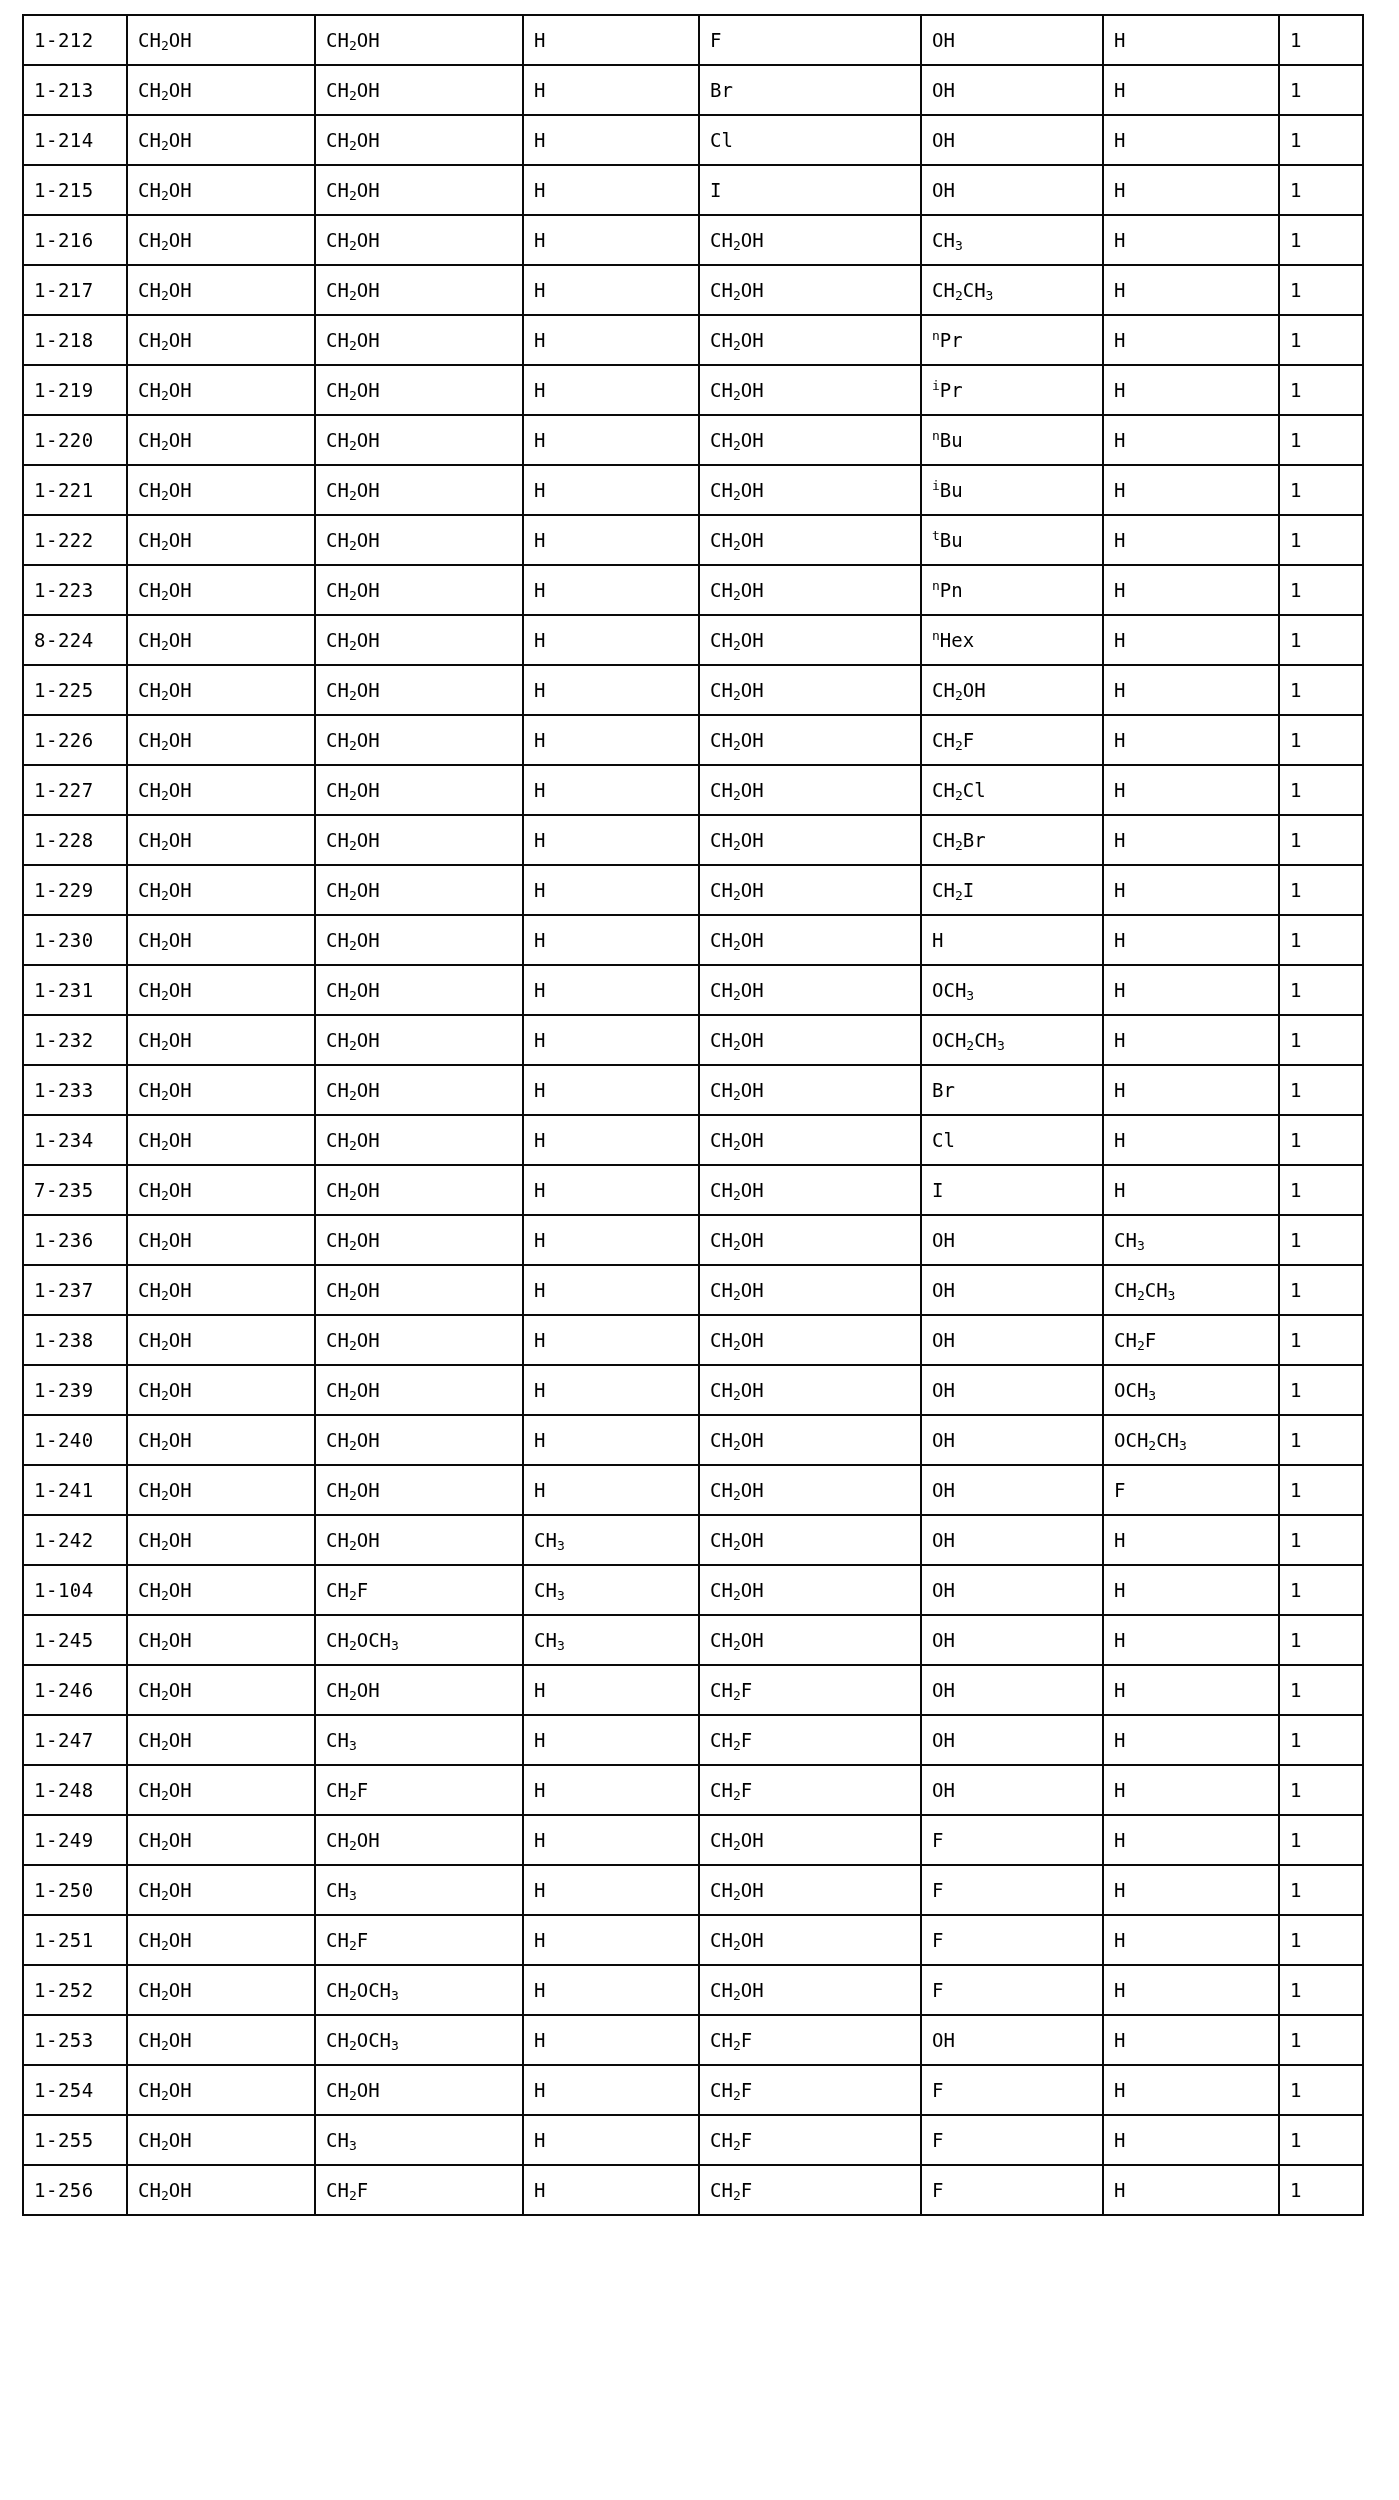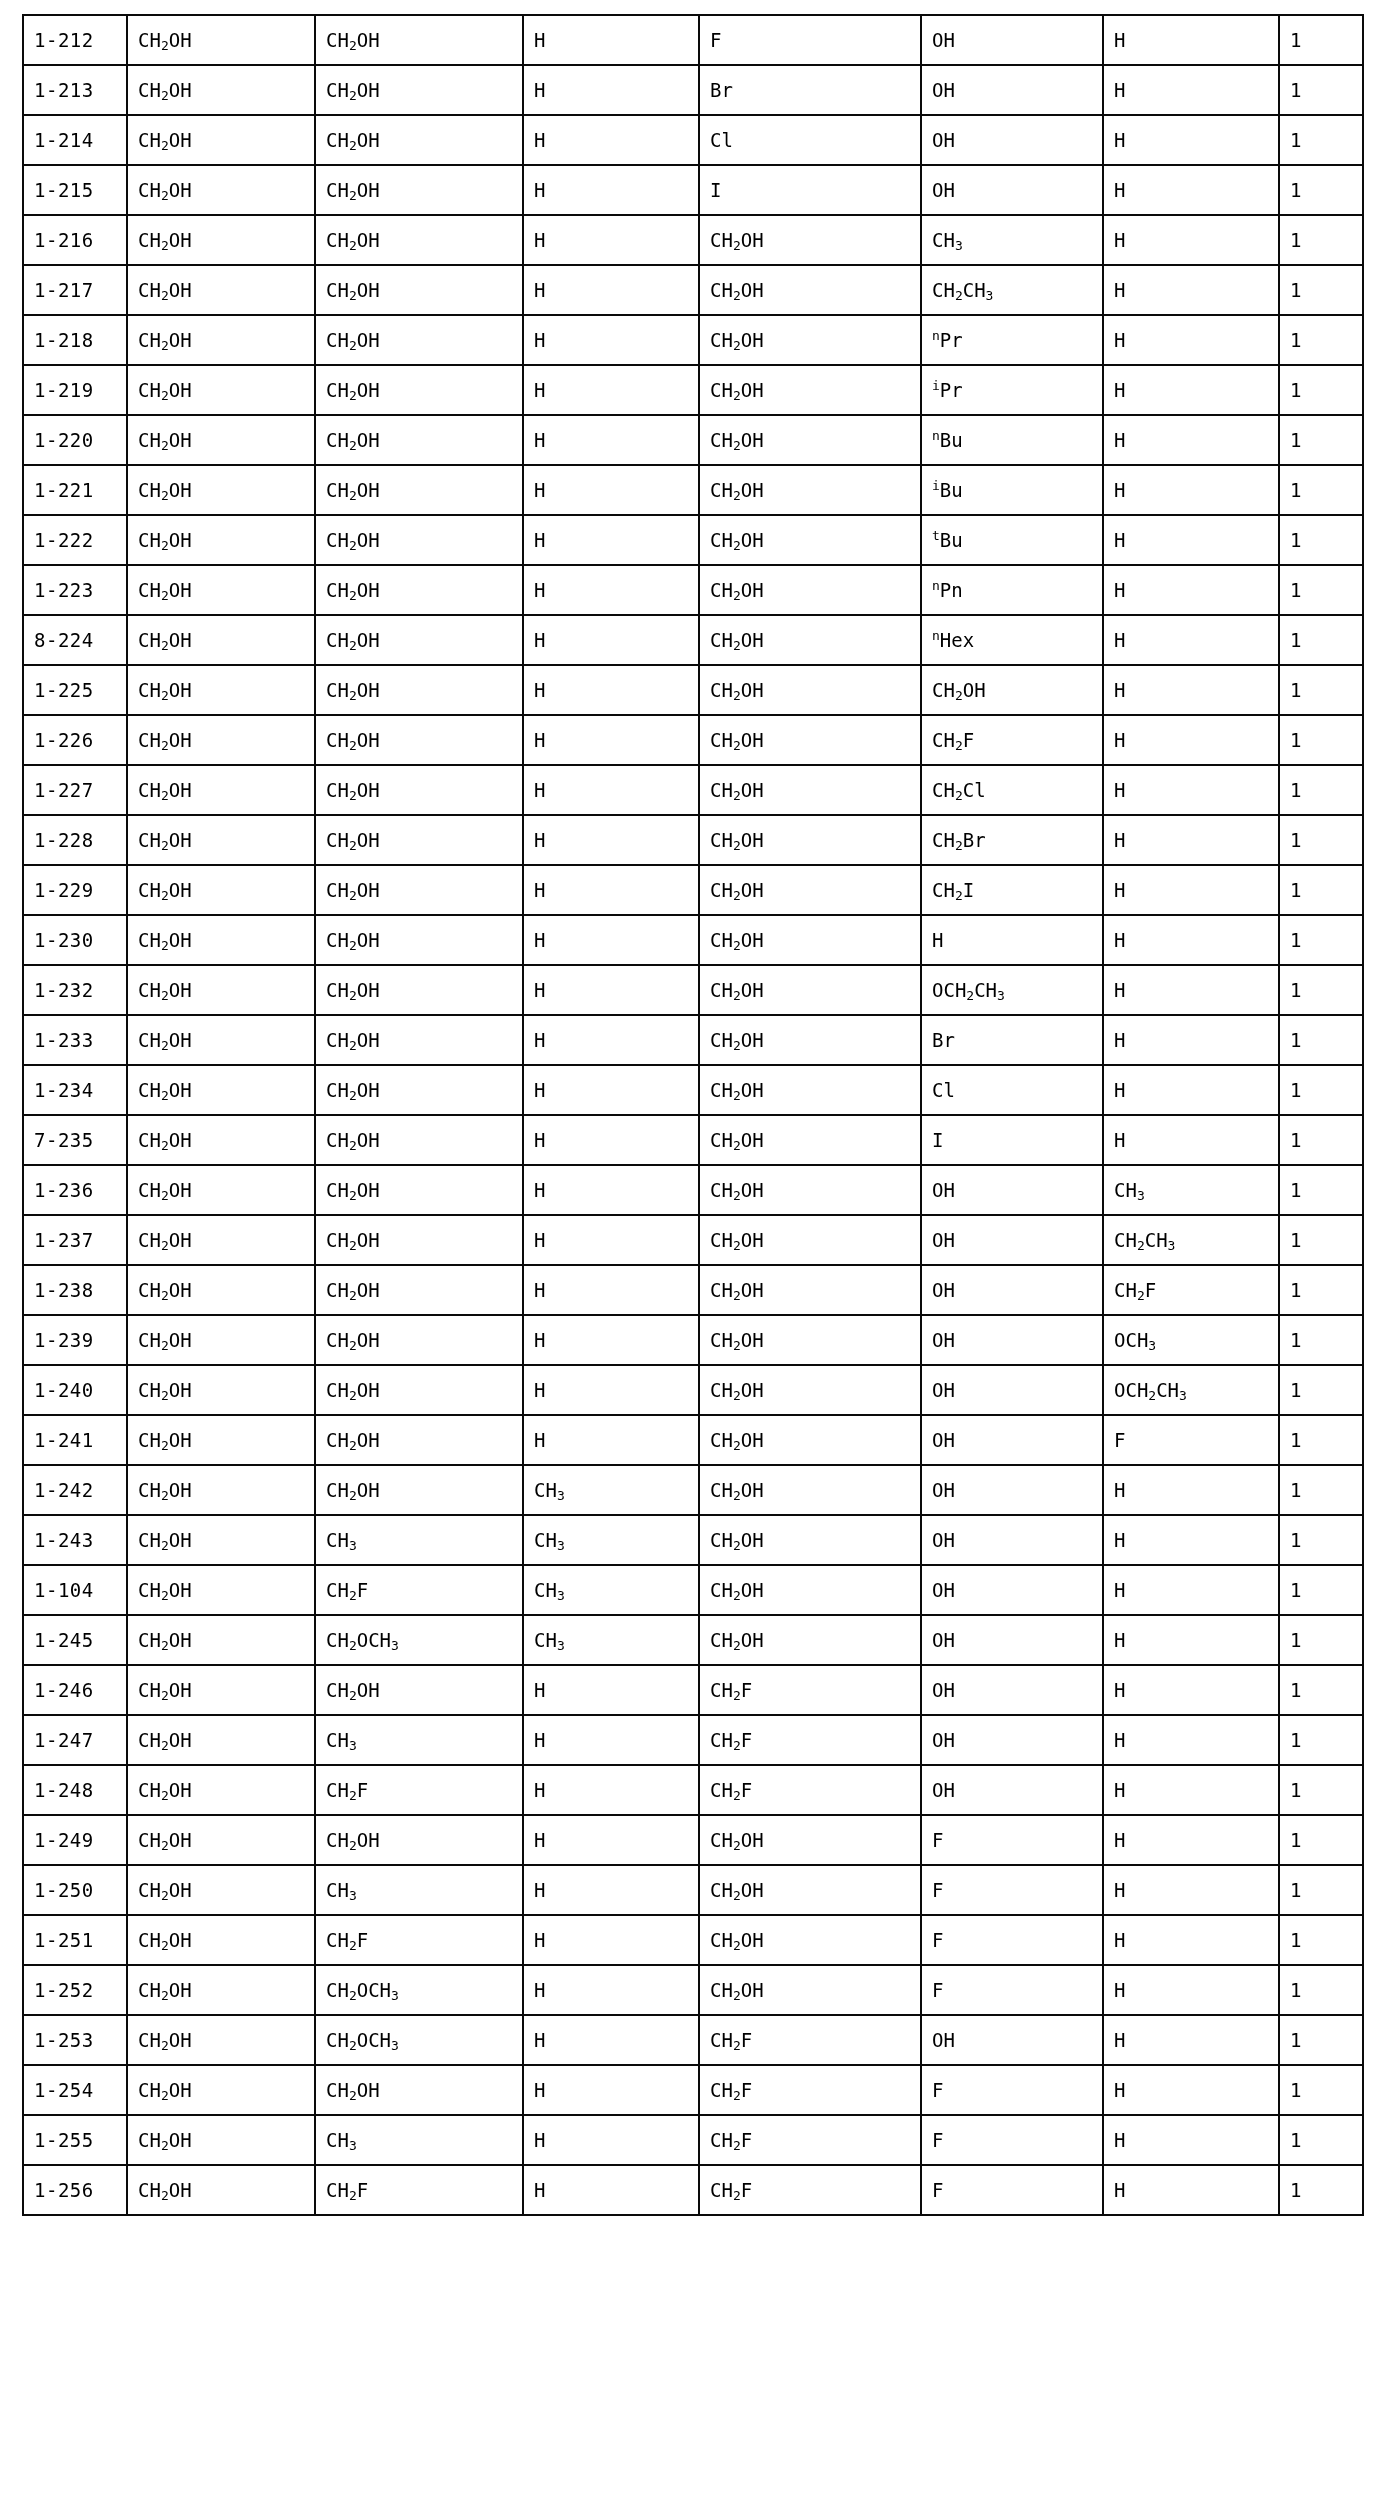--- a/index.html
+++ b/index.html
@@ -270,20 +270,30 @@
             <td class="idcell">1-230</td>
             <td>CH<sub>2</sub>OH</td>
             <td>CH<sub>2</sub>OH</td>
             <td>H</td>
             <td>CH<sub>2</sub>OH</td>
             <td>H</td>
             <td>H</td>
             <td class="lastcell">1</td>
           </tr>
           <tr>
+            <td class="idcell">1-231</td>
+            <td>CH<sub>2</sub>OH</td>
+            <td>CH<sub>2</sub>OH</td>
+            <td>H</td>
+            <td>CH<sub>2</sub>OH</td>
+            <td>OCH<sub>3</sub></td>
+            <td>H</td>
+            <td class="lastcell">1</td>
+          </tr>
+          <tr>
             <td class="idcell">1-232</td>
             <td>CH<sub>2</sub>OH</td>
             <td>CH<sub>2</sub>OH</td>
             <td>H</td>
             <td>CH<sub>2</sub>OH</td>
             <td>OCH<sub>2</sub>CH<sub>3</sub></td>
             <td>H</td>
             <td class="lastcell">1</td>
           </tr>
           <tr>
@@ -373,30 +383,20 @@
             <td>H</td>
             <td>CH<sub>2</sub>OH</td>
             <td>OH</td>
             <td>F</td>
             <td class="lastcell">1</td>
           </tr>
           <tr>
             <td class="idcell">1-242</td>
             <td>CH<sub>2</sub>OH</td>
             <td>CH<sub>2</sub>OH</td>
-            <td>CH<sub>3</sub></td>
-            <td>CH<sub>2</sub>OH</td>
-            <td>OH</td>
-            <td>H</td>
-            <td class="lastcell">1</td>
-          </tr>
-          <tr>
-            <td class="idcell">1-243</td>
-            <td>CH<sub>2</sub>OH</td>
-            <td>CH<sub>3</sub></td>
             <td>CH<sub>3</sub></td>
             <td>CH<sub>2</sub>OH</td>
             <td>OH</td>
             <td>H</td>
             <td class="lastcell">1</td>
           </tr>
           <tr>
             <td class="idcell">1-104</td>
             <td>CH<sub>2</sub>OH</td>
             <td>CH<sub>2</sub>F</td>

